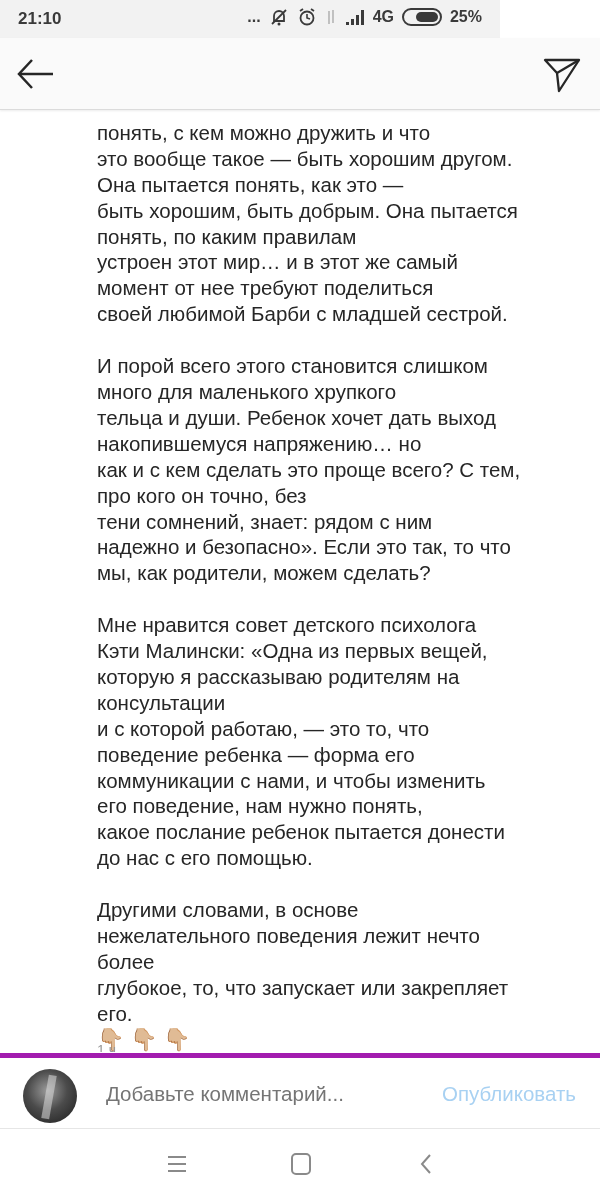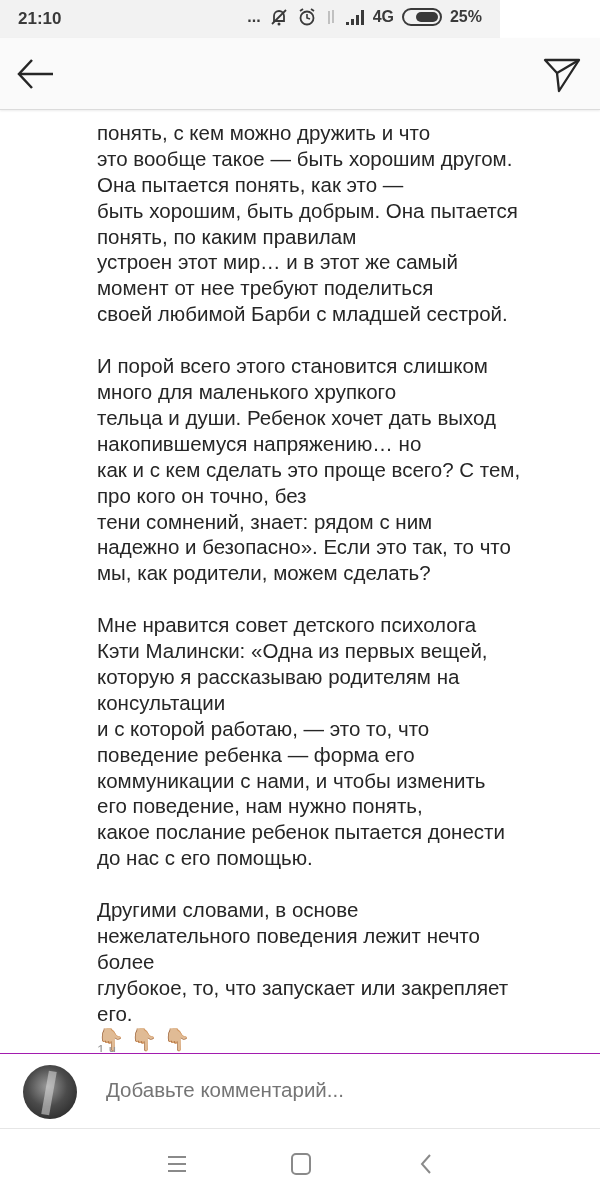--- a/index.html
+++ b/index.html
@@ -10,21 +10,21 @@
   .battery { width: 40px; height: 18px; border: 2px solid #3a3a3a; border-radius: 9px; position: relative; }
   .battery .fill { position: absolute; right: 2px; top: 2px; height: 10px; width: 22px; background: #3a3a3a; border-radius: 5px; }
   .appbar { position: absolute; top: 38px; left: 0; width: 600px; height: 72px; background: #fafafa; border-bottom: 1px solid #dbdbdb; box-shadow: 0 1px 2px rgba(0,0,0,0.08); z-index: 3; }
   .appbar .back { position: absolute; left: 16px; top: 18px; width: 40px; height: 36px; }
   .appbar .title { position: absolute; left: 92px; top: 20px; font-size: 26px; font-weight: bold; color: #262626; }
   .appbar .send { position: absolute; right: 18px; top: 16px; width: 40px; height: 40px; }
   .content { position: absolute; top: 110px; left: 0; width: 600px; height: 942px; overflow: hidden; }
   .comment-text { position: absolute; left: 97px; top: -16px; width: 470px; font-size: 20.5px; line-height: 25.9px; color: #262626; white-space: pre-line; }
   .emoji { color: #e0b08a; font-size: 22px; letter-spacing: 6px; }
   .timestamp { position: absolute; left: 97px; top: 932px; font-size: 14px; color: #999; }
-  .composer { position: absolute; top: 1053px; left: 0; width: 600px; height: 76px; background: #fff; border-top: 1px solid #a21caf; border-bottom: 1px solid #e6e6e6; }
+  .composer { position: absolute; top: 1053px; left: 0; width: 600px; height: 76px; background: #fff; border-top: 5px solid #a21caf; border-bottom: 1px solid #e6e6e6; }
   .avatar { position: absolute; left: 23px; top: 11px; width: 54px; height: 54px; border-radius: 50%; background: radial-gradient(circle at 45% 40%, #9a9a9a 0%, #4b4b4b 45%, #1b1b1b 100%); overflow: hidden; }
   .avatar::after { content: ""; position: absolute; left: 22px; top: 6px; width: 8px; height: 44px; background: rgba(220,220,220,0.55); transform: rotate(10deg); }
   .comment-input { position: absolute; left: 106px; top: 24px; width: 300px; font-size: 20.5px; color: #b3b3b3; border: none; background: transparent; outline: none; font-family: "Liberation Sans", sans-serif; }
   .publish { position: absolute; right: 24px; top: 24px; font-size: 20.5px; color: #a8d1f2; background: none; border: none; font-family: "Liberation Sans", sans-serif; }
   .navbar { position: absolute; top: 1130px; left: 0; width: 600px; height: 69px; background: #fff; }
   .nav-btn { position: absolute; top: 22px; width: 24px; height: 24px; }
 </style>
 </head>
 <body>
 
@@ -110,20 +110,21 @@
 глубокое, то, что запускает или закрепляет
 его.</span>
     <div class="emoji">👇🏼👇🏼👇🏼</div>
   </div>
   <span class="timestamp">1 ч</span>
 </div>
 
 <div class="composer">
   <div class="avatar"></div>
   <input class="comment-input" type="text" placeholder="Добавьте комментарий..." style="">
+  <button class="publish">Опубликовать</button>
 </div>
 
 <div class="navbar">
   <svg class="nav-btn" style="left:166px" viewBox="0 0 24 24">
     <line x1="2" y1="5" x2="20" y2="5" stroke="#8a8a8a" stroke-width="2"></line>
     <line x1="2" y1="12" x2="20" y2="12" stroke="#8a8a8a" stroke-width="2"></line>
     <line x1="2" y1="19" x2="20" y2="19" stroke="#8a8a8a" stroke-width="2"></line>
   </svg>
   <svg class="nav-btn" style="left:290px" viewBox="0 0 24 24">
     <rect x="2" y="2" width="18" height="20" rx="4" fill="none" stroke="#8a8a8a" stroke-width="2"></rect>

